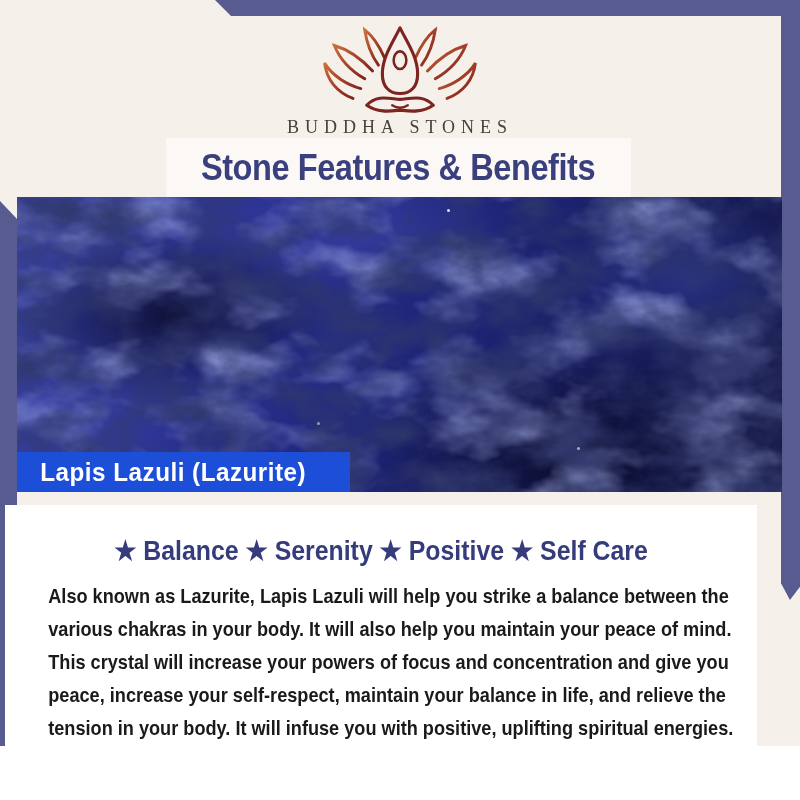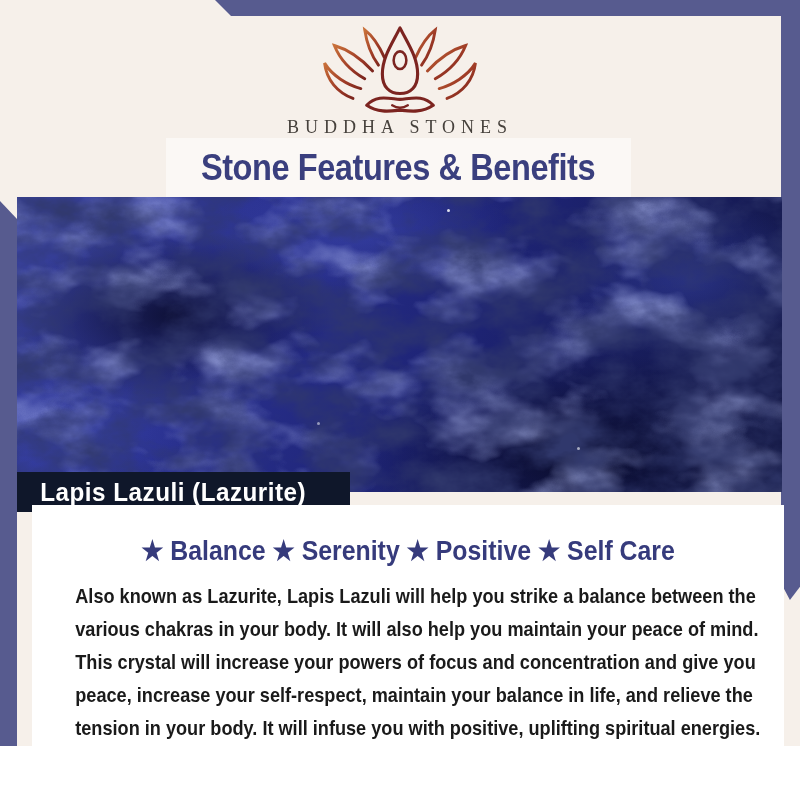--- a/index.html
+++ b/index.html
@@ -37,28 +37,28 @@
       radial-gradient(ellipse 200px 110px at 88% 28%, rgba(72,88,205,.35), transparent 70%),
       radial-gradient(ellipse 220px 90px at 45% 12%, rgba(84,98,215,.30), transparent 70%),
       radial-gradient(ellipse 160px 80px at 8% 80%, rgba(70,84,200,.28), transparent 70%),
       linear-gradient(115deg,#3a43a2 0%,#2a318f 28%,#1e2476 55%,#161b55 82%,#11153f 100%);
     overflow:hidden;}
   #stone-photo svg{position:absolute;left:0;top:0;}
   .sparkle{position:absolute;width:3px;height:3px;border-radius:50%;
     background:rgba(255,255,255,.85);}
 
   
-  #stone-name-label{position:absolute;left:17px;top:472px;width:333px;height:40px;
-    background:#0f172a;display:flex;align-items:center;}
+  #stone-name-label{position:absolute;left:17px;top:452px;width:333px;height:40px;
+    background:#1d4ed8;display:flex;align-items:center;}
   #stone-name-text{color:#ffffff;font-size:25px;font-weight:bold;white-space:nowrap;
     padding-left:24px;transform:scaleX(.97);transform-origin:left center;
     letter-spacing:.5px;}
 
   
-  #content-panel{position:absolute;left:32px;top:505px;width:752px;height:273px;
+  #content-panel{position:absolute;left:5px;top:505px;width:752px;height:273px;
     background:#ffffff;}
 
   #benefits-line{position:absolute;left:0;top:30px;width:752px;text-align:center;
     font-size:27px;font-weight:bold;color:#363b7c;white-space:nowrap;
     transform:scaleX(.92);}
 
   #description{position:absolute;left:0;top:74px;width:752px;}
   .desc-line{width:752px;text-align:center;font-size:20.5px;font-weight:bold;
     color:#1a1a1a;line-height:33px;white-space:nowrap;transform:scaleX(.885);}
 </style>

